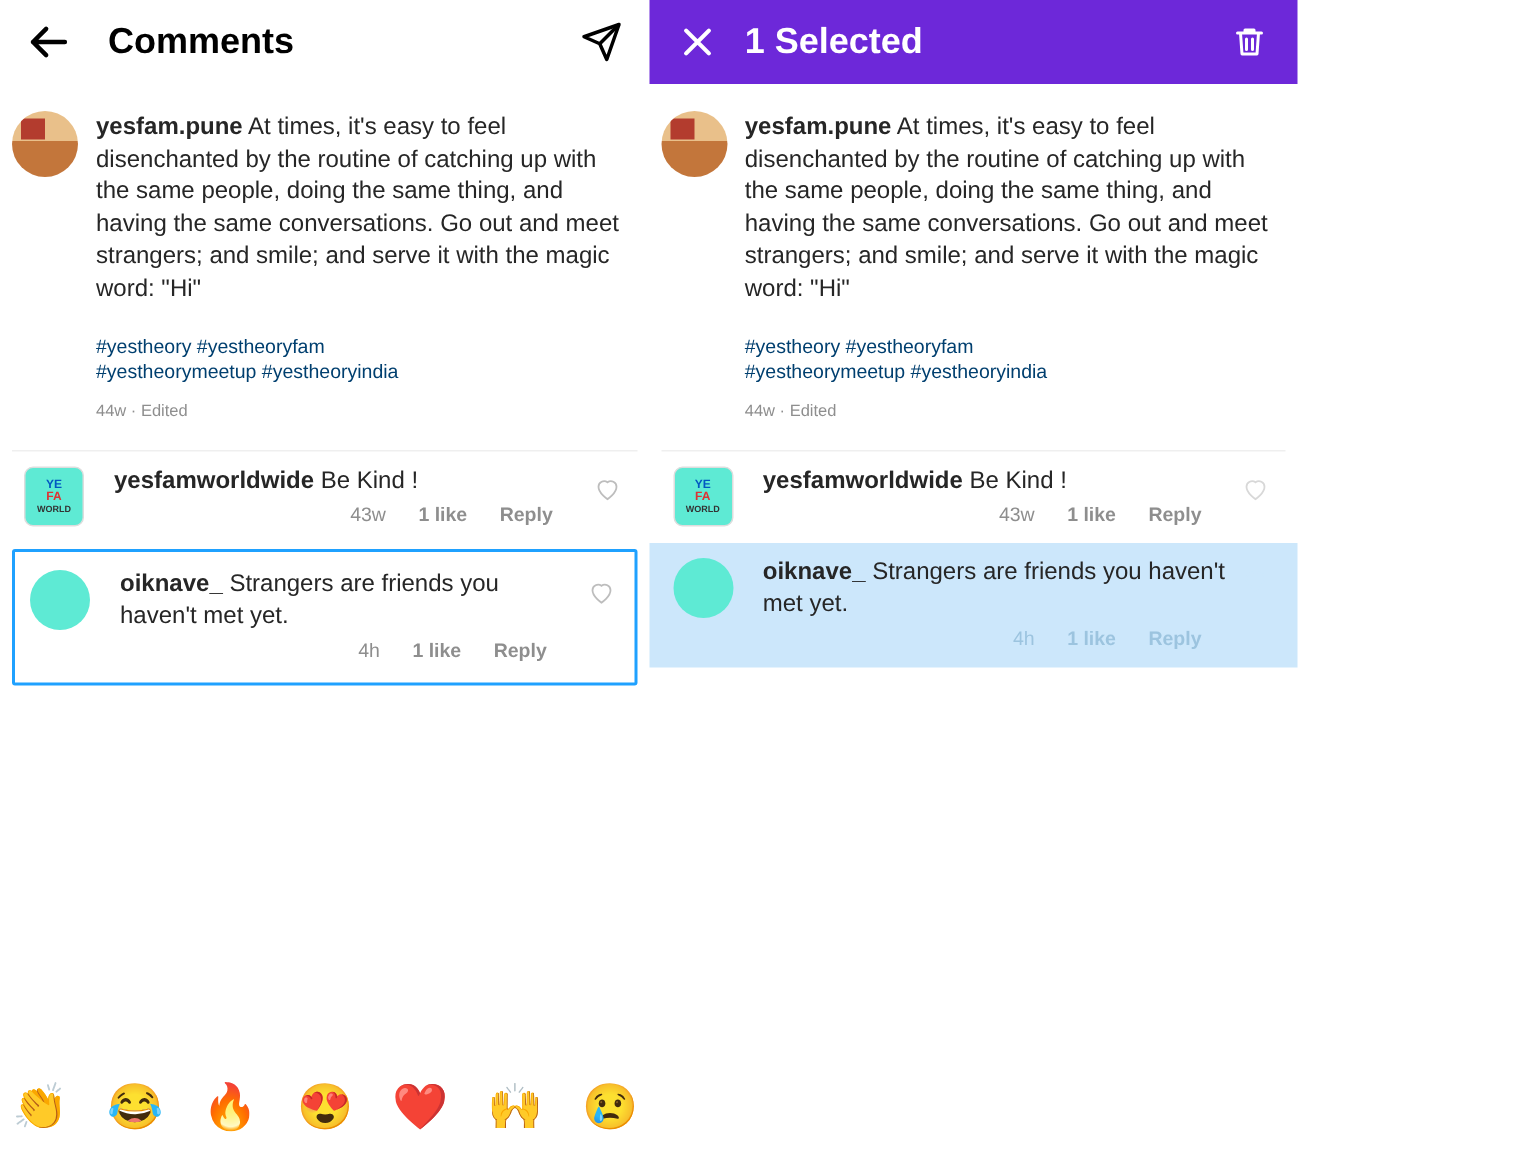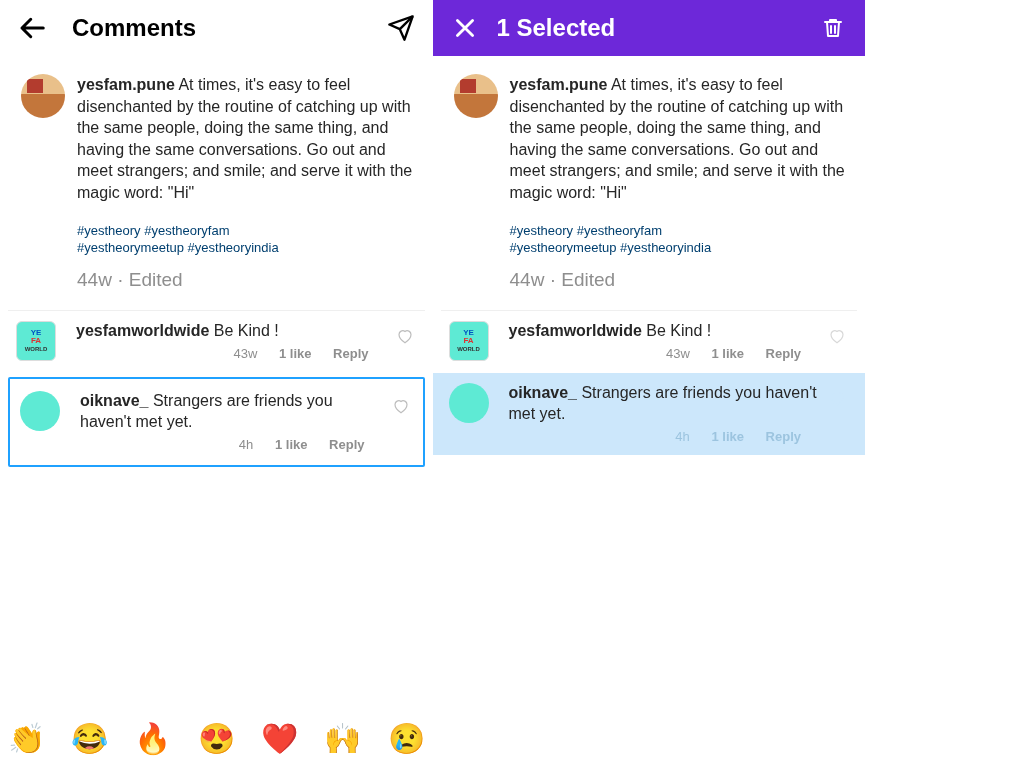--- a/index.html
+++ b/index.html
@@ -14,28 +14,28 @@
 
   .topbar.light { color: #000; }
   .topbar.blue  { background: #6d28d9; color: #fff; }
   .topbar.blue .title { padding-left: 16px; }
 
   
   .icon-btn { width: 32px; height: 32px; display: flex; align-items: center; justify-content: center; cursor: pointer; }
   svg { display: block; }
 
   
-  .section { padding: 18px 16px 10px 21px; }
+  .section { padding: 18px 16px 10px 8px; }
   .row { display: flex; }
   .row .av { width: 44px; height: 44px; border-radius: 50%; flex: 0 0 44px; margin-right: 12px; overflow: hidden; }
   .row .body { flex: 1; font-size: 16px; line-height: 1.35; }
   .body .handle { font-weight: 600; }
   .body .text   { font-weight: 400; }
   .hashtags { color: #003f6f; margin-top: 18px; line-height: 1.35; font-size: 13px; }
-  .meta { color: #8e8e8e; font-size: 19px; margin-top: 10px; }
+  .meta { color: #8e8e8e; font-size: 11px; margin-top: 10px; }
   .divider { height: 1px; background: #efefef; margin: 8px 8px 0 8px; }
 
   
   .comment { padding: 10px 16px 10px 16px; display: flex; align-items: flex-start; }
   .comment .av-sm { width: 40px; height: 40px; border-radius: 6px; flex: 0 0 40px; margin-right: 20px; border: 1px solid #ddd; background: #5eead4; position: relative; overflow: hidden; }
   .comment .av-sm.round { border-radius: 50%; border: none; }
   .comment .cbody { flex: 1; font-size: 16px; line-height: 1.3; }
   .comment .cmeta { color: #8e8e8e; font-size: 13px; margin-top: 4px; text-align: right; }
   .comment .cmeta span { margin-right: 18px; }
   .comment .cmeta .bold { font-weight: 600; }

